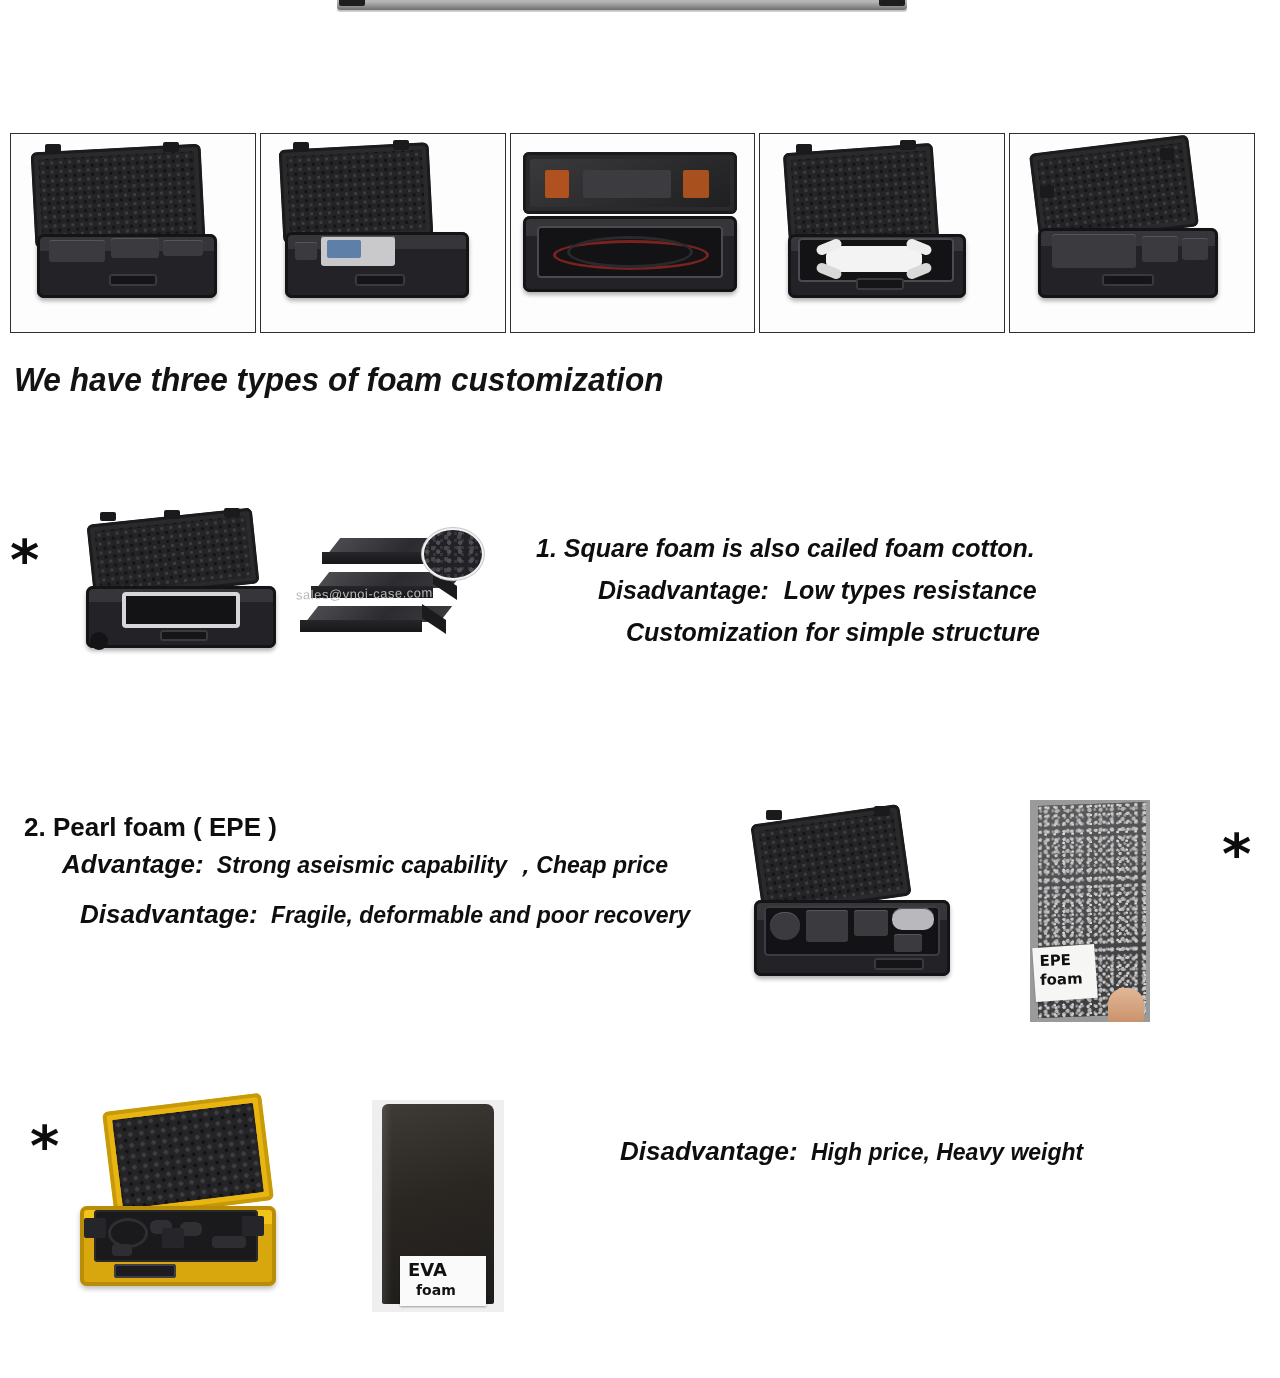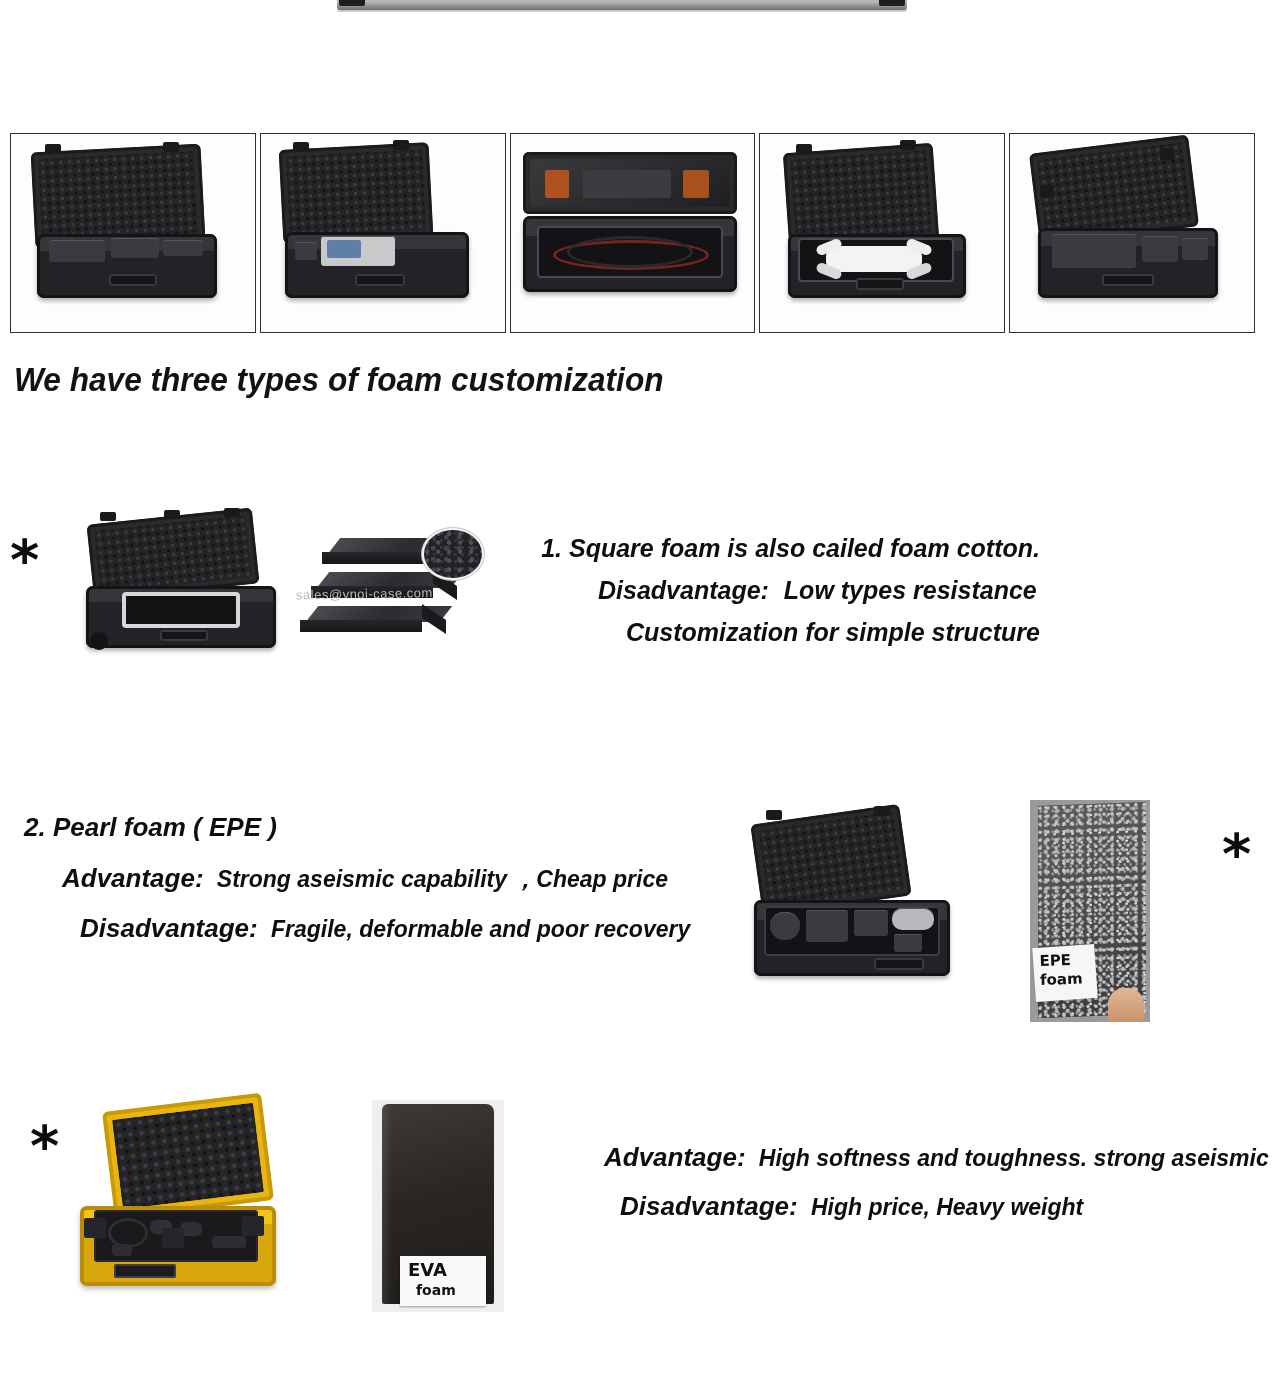--- a/index.html
+++ b/index.html
@@ -83,31 +83,31 @@
     color:#0d0d0d;font-family:"DejaVu Sans",sans-serif;
   }
 
   
   .txtblock{position:absolute;}
   .ln{white-space:nowrap;color:#0e0e0e;}
   .ln .i{font-weight:bold;font-style:italic;}
 
   
   #sec1-text{left:536px;top:534px;}
-  #sec1-text .l1{font-size:25px;font-weight:bold;font-style:italic;text-align:right;}
+  #sec1-text .l1{font-size:25px;font-weight:bold;font-style:italic;}
   #sec1-text .l2{font-size:25px;margin-top:13px;padding-left:52px;}
   #sec1-text .l3{font-size:25px;margin-top:13px;padding-left:62px;}
   #sec1-text .l4{font-size:25px;margin-top:13px;padding-left:90px;font-weight:bold;font-style:italic;}
   #sec1-text .l2 .val{font-weight:bold;font-style:normal;}
   #sec1-text .l3 .val{font-weight:bold;font-style:italic;}
 
   
   #sec2-text{left:24px;top:812px;}
-  #sec2-text .l1{font-size:26px;font-weight:bold;font-style:italic;}
-  #sec2-text .l2{font-size:26px;margin-top:20px;padding-left:38px;}
+  #sec2-text .l1{font-size:26px;font-weight:bold;}
+  #sec2-text .l2{font-size:26px;margin-top:6px;padding-left:38px;}
   #sec2-text .l3{font-size:26px;margin-top:18px;padding-left:56px;}
   #sec2-text .val{font-weight:bold;font-style:italic;font-size:23px;}
 
   
   #sec3-text{left:552px;top:1118px;}
   #sec3-text .l1{font-size:26px;font-weight:bold;font-style:italic;}
   #sec3-text .l2{font-size:26px;margin-top:24px;padding-left:52px;}
   #sec3-text .l3{font-size:26px;margin-top:18px;padding-left:68px;}
   #sec3-text .val{font-weight:bold;font-style:italic;font-size:23px;}
 
@@ -438,23 +438,19 @@
 
   <div class="photo" id="eva-photo">
     <div class="bg"></div>
     <div class="slab"></div>
     <div class="label">
       <div class="hw"><span>EVA</span><small>foam</small></div>
     </div>
   </div>
 
   <div class="txtblock" id="sec3-text">
-    <div class="ln l2">
-      <span class="i">Advantage:</span>
-      <span style="display:inline-block;width:6px;"></span><span class="val">High softness and toughness. strong aseismic</span>
-    </div>
     <div class="ln l3">
       <span class="i">Disadvantage:</span>
       <span style="display:inline-block;width:6px;"></span><span class="val">High price, Heavy weight</span>
     </div>
   </div>
 
 </div>
 
 </body></html>

